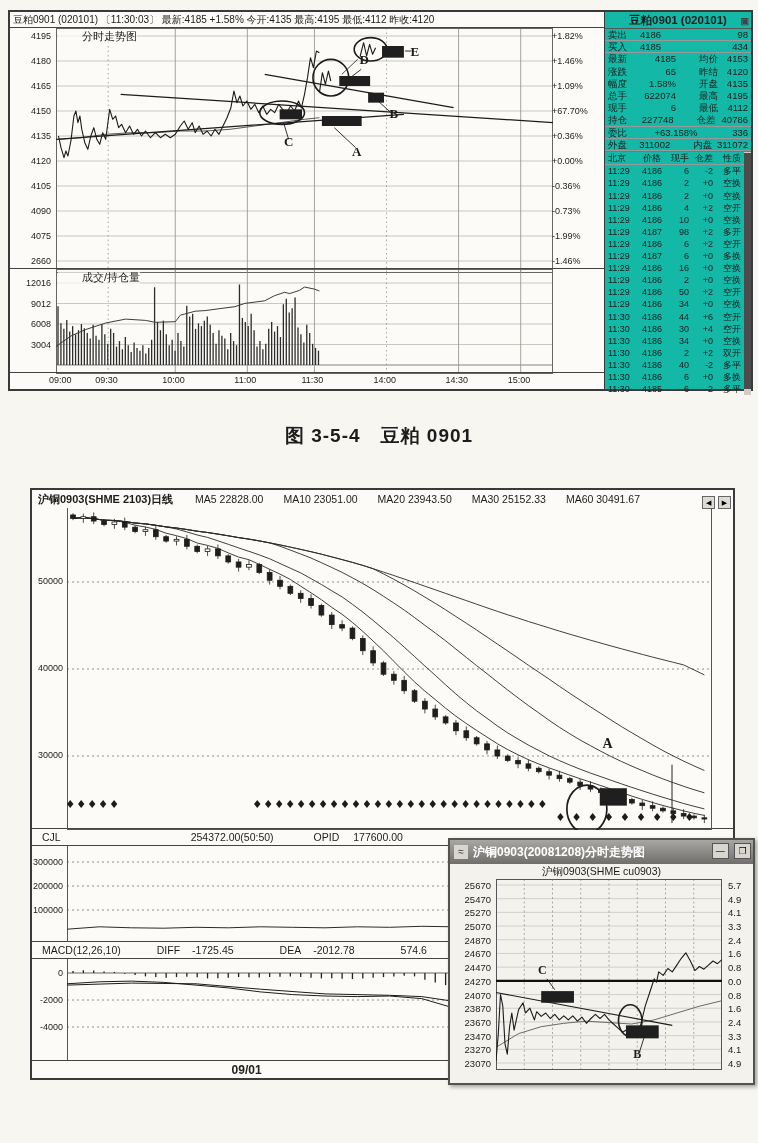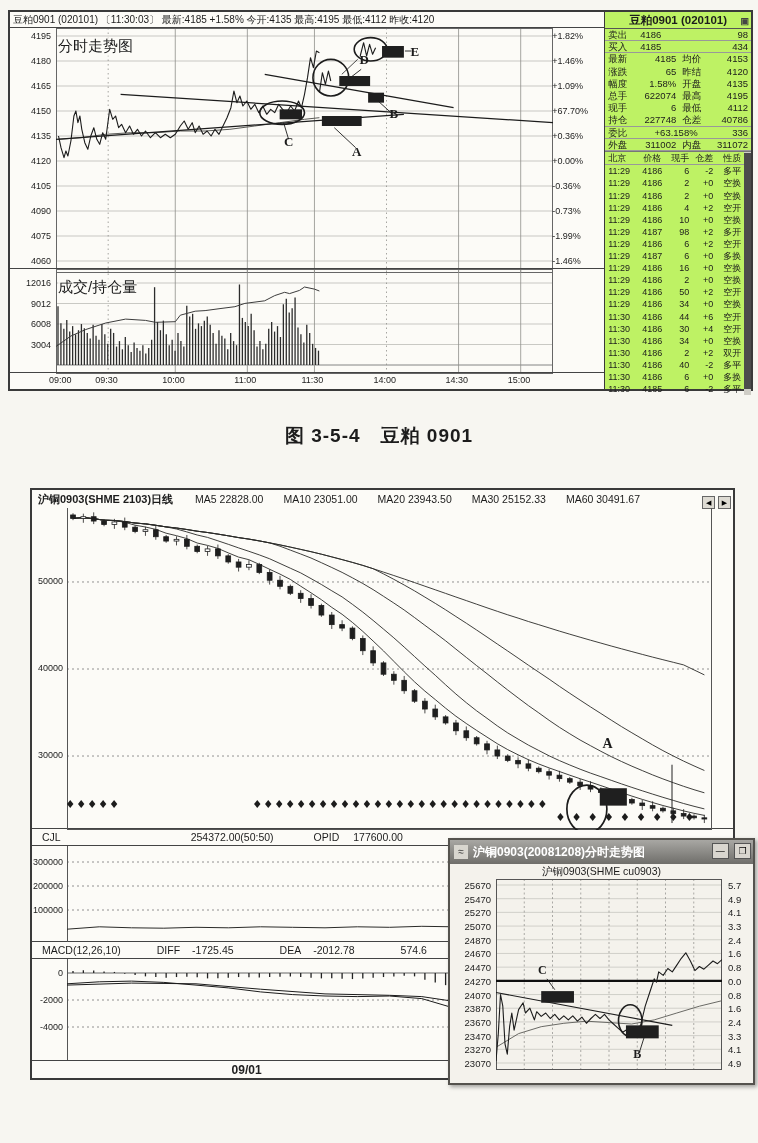--- a/index.html
+++ b/index.html
@@ -12,35 +12,35 @@
   .c1-header{height:15px;line-height:15px;font-size:10px;white-space:nowrap;overflow:hidden;padding-left:3px;border-bottom:1px solid #444;}
   .pane{position:relative;}
   #c1-pricepane{height:245px;}
   #c1-volpane{height:105px;border-top:1px solid #444;}
   .plotarea{position:absolute;left:46px;top:0;}
   .laxis{position:absolute;left:0;top:0;width:44px;height:100%;}
   .raxis{position:absolute;right:0;top:0;width:54px;height:100%;}
   .tick-label{position:absolute;font-size:9px;color:#222;white-space:nowrap;}
   .laxis .tick-label{right:3px;}
   .raxis .tick-label{left:2px;}
-  .pane-label{position:absolute;left:48px;top:9px;font-size:15px;z-index:3;background:rgba(252,251,247,.7);}
+  .pane-label{position:absolute;left:48px;top:1px;font-size:11px;z-index:3;background:rgba(252,251,247,.7);padding-left:24px;}
   #c1-timeaxis{height:16px;position:relative;border-top:1px solid #444;}
   #c1-timeaxis .tick-label{top:2px;}
   svg{display:block;}
   
-  .c1-quote{width:146px;border-left:1.5px solid #3a3a3a;display:flex;flex-direction:column;font-size:9.5px;background:#bef264;}
+  .c1-quote{width:146px;border-left:1.5px solid #3a3a3a;display:flex;flex-direction:column;font-size:9.5px;background:#14b8a6;}
   .q-title{height:16px;line-height:16px;text-align:center;font-weight:bold;font-size:11.5px;border-bottom:1px solid #555;position:relative;}
   .q-icon{position:absolute;right:2px;top:1px;font-size:9px;color:#444;}
   .q-row{height:12.2px;line-height:12.2px;display:flex;padding:0 3px;box-sizing:border-box;}
   .q-row.bb{border-bottom:1px solid #999;}
   .ql{width:26px;}
   .qbig{flex:1;text-align:left;padding-left:6px;}
   .qr{width:30px;text-align:right;}
   .qv{width:42px;text-align:right;margin-right:3px;}
-  .ql2{width:26px;margin-left:3px;}
+  .ql2{width:26px;margin-left:20px;}
   .qv2{flex:1;text-align:right;}
   .qc{flex:1;text-align:center;}
   .tickwrap{flex:1;position:relative;border-top:1px solid #777;}
   .t-row{display:flex;height:12.1px;line-height:12.1px;font-size:9px;padding-left:3px;}
   .t-head{font-size:9px;height:12.5px;line-height:12.5px;border-bottom:1px solid #999;}
   .tc0{width:28px;}.tc1{width:32px;text-align:center;}.tc2{width:21px;text-align:right;}
   .tc3{width:24px;text-align:right;}.tc4{width:28px;text-align:right;}
   .tick-scroll{position:absolute;right:0;top:0;bottom:0;width:7px;background:#cfcdc6;}
   .tick-thumb{position:absolute;left:0;top:1px;width:7px;height:97%;background:#4c4c4c;}
   
@@ -93,21 +93,21 @@
         <div class="laxis" id="c1-priceaxis">
             <span class="tick-label" style="top: 3px;">4195</span>
             <span class="tick-label" style="top: 28px;">4180</span>
             <span class="tick-label" style="top: 53px;">4165</span>
             <span class="tick-label" style="top: 78px;">4150</span>
             <span class="tick-label" style="top: 103px;">4135</span>
             <span class="tick-label" style="top: 128px;">4120</span>
             <span class="tick-label" style="top: 153px;">4105</span>
             <span class="tick-label" style="top: 178px;">4090</span>
             <span class="tick-label" style="top: 203px;">4075</span>
-            <span class="tick-label" style="top: 228px;">4060</span>
+            <span class="tick-label" style="top: 228px;">2660</span>
           </div>
         <div class="plotarea">
           <svg id="c1-price-svg" width="497" height="245" viewBox="0 0 497 245">
               <line x1="0" y1="8" x2="497" y2="8" stroke="#b3b3ae" stroke-width="0.7"></line>
               <line x1="0" y1="33" x2="497" y2="33" stroke="#b3b3ae" stroke-width="0.7"></line>
               <line x1="0" y1="58" x2="497" y2="58" stroke="#b3b3ae" stroke-width="0.7"></line>
               <line x1="0" y1="83" x2="497" y2="83" stroke="#b3b3ae" stroke-width="0.7"></line>
               <line x1="0" y1="108" x2="497" y2="108" stroke="#b3b3ae" stroke-width="0.7"></line>
               <line x1="0" y1="133" x2="497" y2="133" stroke="#b3b3ae" stroke-width="0.7"></line>
               <line x1="0" y1="158" x2="497" y2="158" stroke="#b3b3ae" stroke-width="0.7"></line>

